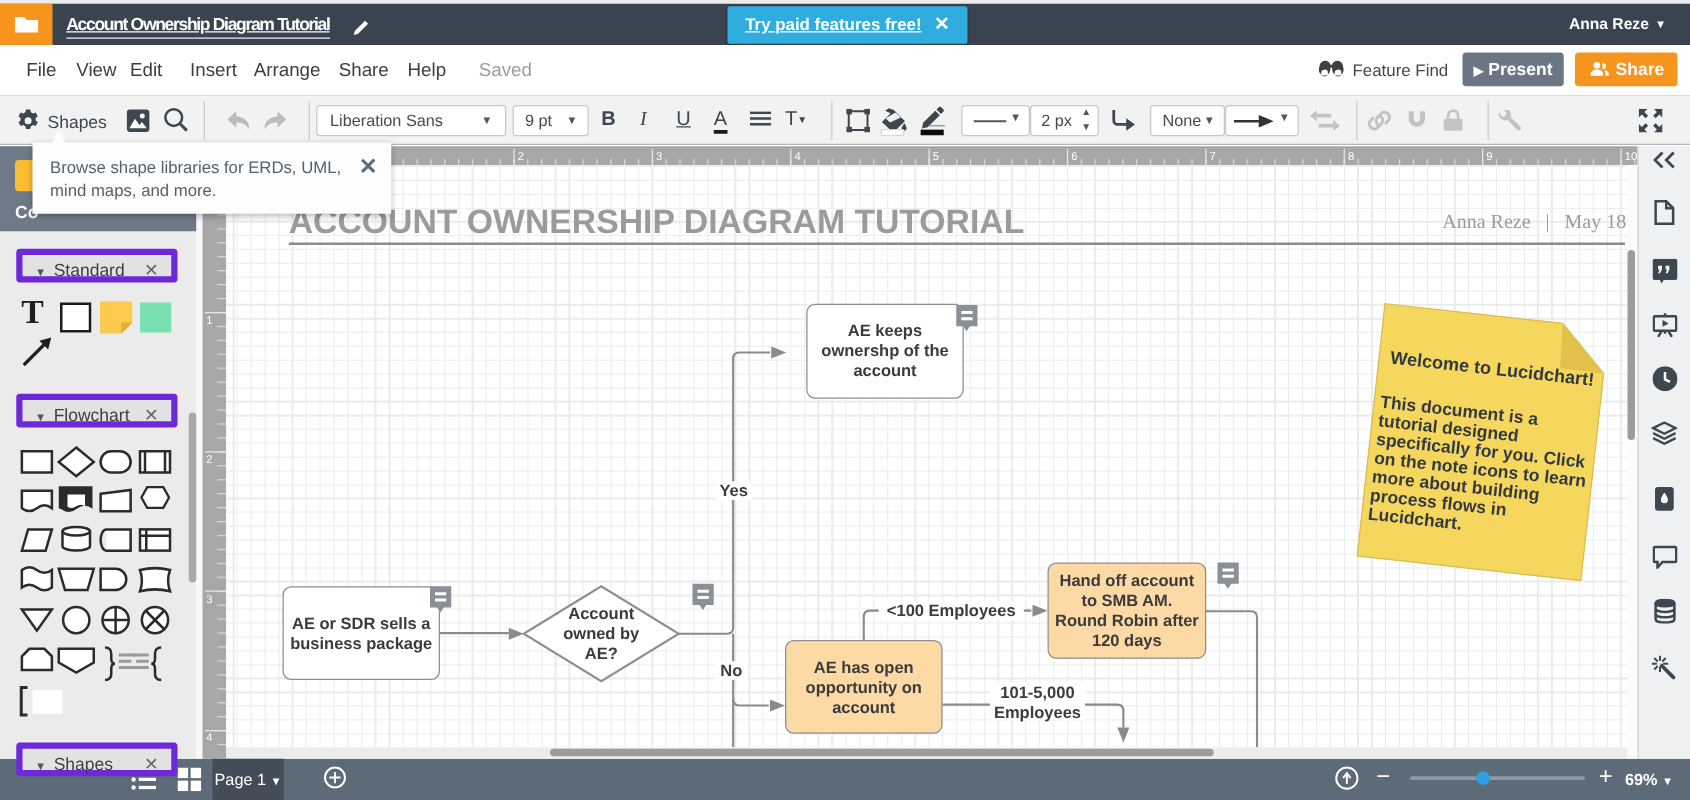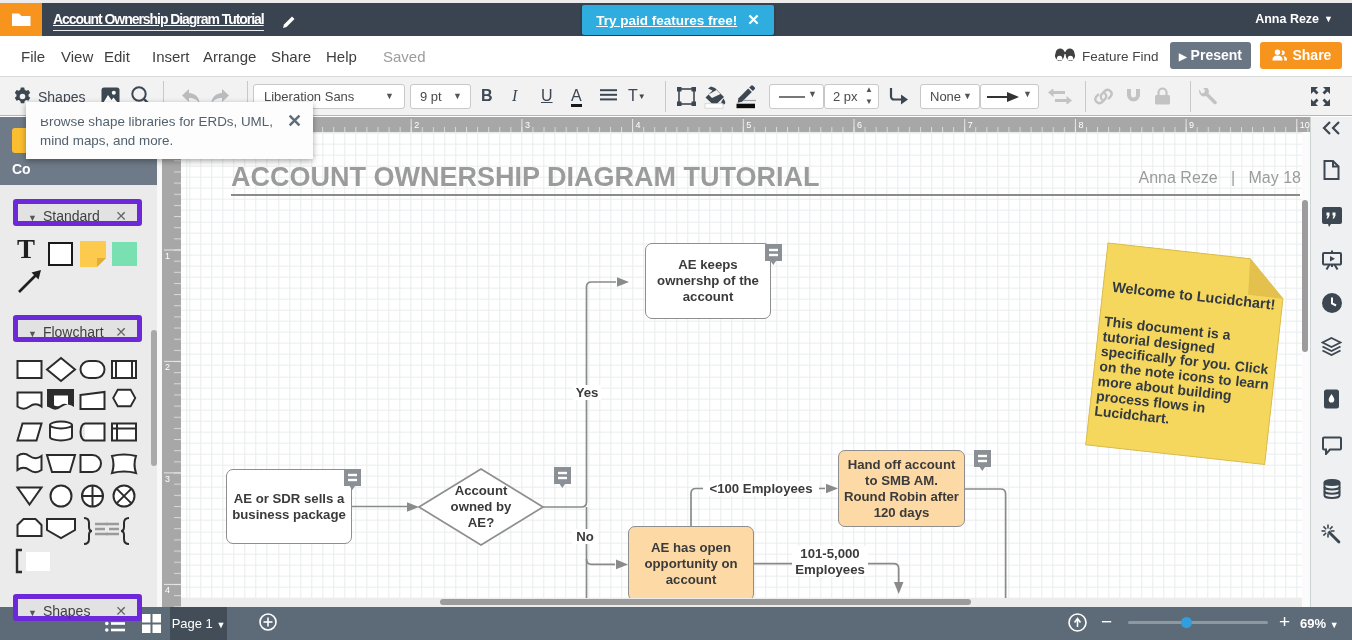--- a/index.html
+++ b/index.html
@@ -38,39 +38,39 @@
 #lphead { left:0; top:117px; width:157px; height:68px; background:#6e7a87; }
 #lphead .orangebtn { position:absolute; left:12px; top:11px; width:48px; height:25px; background:#fbbe30; border-radius:3px; }
 #lphead .co { position:absolute; left:12px; top:44px; color:#fff; font-weight:bold; font-size:14px; }
 .sect { position:absolute; left:13px; width:129px; height:27px; background:#e2e2e2; border:5px solid #6d28d9; border-radius:3px; font-size:14px; color:#3f3f3f; line-height:25px; }
 .sect .tri { font-size:9px; margin:0 6px 0 10px; color:#555; }
 .sect .x { position:absolute; right:10px; top:0px; color:#666; font-size:14px; }
 #lscroll { left:151px; top:330px; width:6px; height:136px; background:#a9a9a9; border-radius:3px; }
 
 
 #tiparrow { left:39px; top:104px; width:0; height:0; border-left:8px solid transparent; border-right:8px solid transparent; border-bottom:15px solid #fdfdfd; z-index:30;}
-#tooltip { left:26px; top:102px; width:287px; height:57px; background:#fdfdfd; box-shadow:0 2px 6px rgba(0,0,0,0.35); z-index:29; }
+#tooltip { left:26px; top:114px; width:287px; height:57px; background:#fdfdfd; box-shadow:0 2px 6px rgba(0,0,0,0.35); z-index:29; }
 #tooltip .txt { position:absolute; left:14px; top:10px; font-size:13.4px; color:#53616e; line-height:19px; white-space:nowrap; }
 #tooltip .x { position:absolute; right:11px; top:8px; color:#5f6e7c; font-size:18px; font-weight:bold; }
 
 
 #vruler { left:162px; top:117px; width:19px; height:490px; background:#a7a7a7; }
 #hruler { left:162px; top:117px; width:1148px; height:15px; background:#a7a7a7; }
 #canvas { left:181px; top:132px; width:1121px; height:466px; background:#fff; overflow:hidden;
   background-image:repeating-linear-gradient(90deg, #e9eced 0 1px, transparent 1px 11.07px), repeating-linear-gradient(180deg, #e9eced 0 1px, transparent 1px 11.07px);
   background-position:8.3px 0.7px; }
 #sticky { left:927px; top:111px; width:180px; height:203px; transform:rotate(6.3deg); transform-origin:0 0; }
 #hscroll { left:181px; top:598px; width:1121px; height:9px; background:#ececec; }
 #hthumb { left:440px; top:599px; width:531px; height:6px; background:#9c9c9c; border-radius:3px; }
 #vtrack { left:1302px; top:132px; width:8px; height:475px; background:#fbfbfb; }
 #vthumb { left:1302px; top:200px; width:6px; height:152px; background:#9c9c9c; border-radius:3px; }
 
 
 #ctitle { left:50px; top:30px; font-size:27px; font-weight:bold; color:#9b9b9b; letter-spacing:0px; }
-#cmeta { right:1px; top:37px; width:300px; text-align:right; font-size:16px; color:#9b9b9b; }
+#cmeta { right:1px; top:37px; width:300px; text-align:right; font-size:16px; color:#9b9b9b;font-family:Liberation Serif, serif; }
 #cunderline { left:50px; top:62px; width:1069px; height:2px; background:#8b8b8b; }
 .node { position:absolute; background:#fff; border:1.5px solid #8e8e8e; border-radius:7px; color:#3b3b3b; font-weight:bold; font-size:13.2px; text-align:center; display:flex; align-items:center; justify-content:center; line-height:16px; }
 .node.orange { background:#fcd9a5; }
 .lbl { position:absolute; background:#fff; color:#3b3b3b; font-weight:bold; font-size:13.2px; text-align:center; line-height:13px; }
 
 
 #rsidebar { left:1310px; top:117px; width:42px; height:490px; background:#eff0f1; border-left:1px solid #cdd2d5; }
 
 
 #bottombar { left:0; top:607px; width:1352px; height:33px; background:#5d6a77; }
@@ -388,21 +388,21 @@
     </svg>
   <div class="abs" style="left:236px;top:335px;width:128px;height:80px;color:#3a3a3a;font-weight:bold;font-size:13.2px;text-align:center;display:flex;align-items:center;justify-content:center;line-height:16px">
       <span>Account<br>owned by<br>AE?</span>
     </div>
   <div class="node" style="left:464px;top:111px;width:126px;height:76px">
       <span>AE keeps<br>ownershp of the<br>account</span>
     </div>
   <div class="node orange" style="left:657px;top:318px;width:127px;height:77px">
       <span>Hand off account<br>to SMB AM.<br>Round Robin after<br>120 days</span>
     </div>
-  <div class="node orange" style="left:447px;top:394px;width:126px;height:75px;border-radius:7px">
+  <div class="node orange" style="left:447px;top:380px;width:126px;height:75px;border-radius:7px">
       <span>AE has open<br>opportunity on<br>account</span>
     </div>
 
   <div class="lbl" style="left:392px;top:253px;width:28px;height:15px;line-height:15px">Yes</div>
   <div class="lbl" style="left:391px;top:397px;width:26px;height:15px;line-height:15px">No</div>
   <div class="lbl" style="left:522px;top:349px;width:116px;height:15px;line-height:15px">&lt;100 Employees</div>
   <div class="lbl" style="left:611px;top:414px;width:76px;height:30px;line-height:16px">101-5,000<br>Employees</div>
 
   <svg class="abs comm" style="left:162px;top:336px" width="19" height="24" viewBox="0 0 19 24">
       <path d="M1 1 h17 v17 h-6 l-2.7 4 l-2.7-4 H1 Z" fill="#8b9096"></path>

